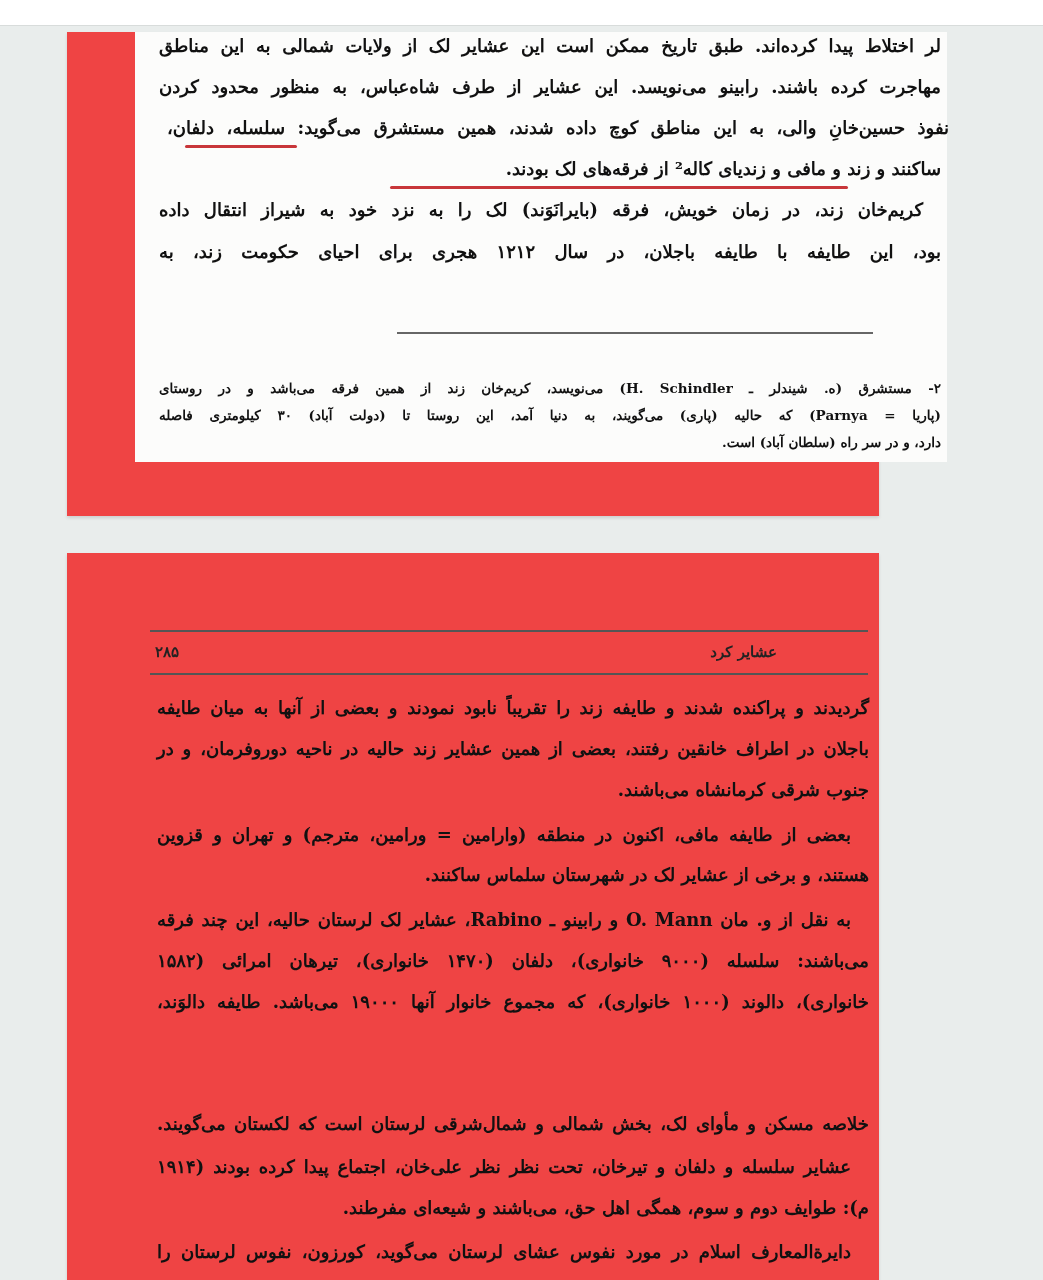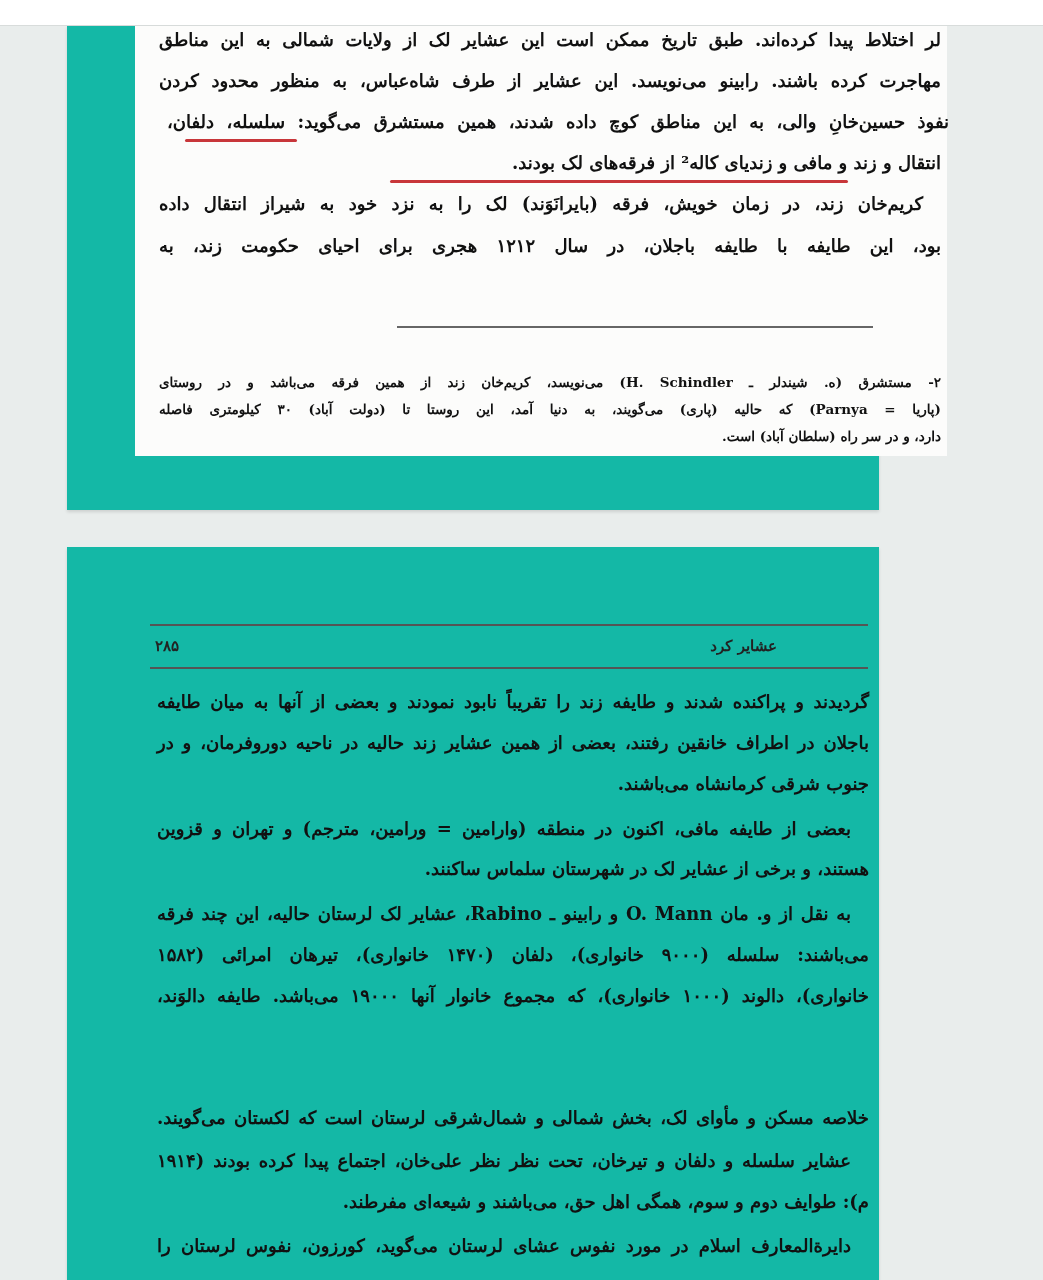--- a/index.html
+++ b/index.html
@@ -6,22 +6,23 @@
     body {
       width: 1043px; height: 1280px; position: relative; overflow: hidden;
       background: #e9edec;
       font-family: "DejaVu Serif", serif;
     }
     .top-strip {
       position: absolute; left: 0; top: 0; width: 1043px; height: 25px;
       background: #ffffff; border-bottom: 1px solid #d8dcdb;
     }
     .page {
-      position: absolute; left: 67px; width: 812px; background: #14b8a6;
+      position: absolute; left: 67px; width: 812px; background: #ef4444;
       box-shadow: 0 2px 3px rgba(0,0,0,0.12);
+      margin-top: 6px;
     }
     .page-1 { top: 26px; height: 484px; }
     .page-2 { top: 547px; height: 733px; }
     .scan-1 {
       position: absolute; left: 68px; top: 0; width: 812px; height: 430px;
       background: #fcfcfb;
     }
     .line {
       position: absolute; direction: rtl; text-align: justify; text-align-last: justify;
       white-space: nowrap; color: #111; font-weight: bold;
@@ -40,21 +41,21 @@
 
 <div class="top-strip"></div>
 
 <div class="page page-1">
   <div class="scan-1"></div>
 
   <div class="line" style="left:92px; top:2px; width:782px;">لر اختلاط پیدا کرده‌اند. طبق تاریخ ممکن است این عشایر لک از ولایات شمالی به این مناطق</div>
   <div class="line" style="left:92px; top:43px; width:782px;">مهاجرت کرده باشند. رابینو می‌نویسد. این عشایر از طرف شاه‌عباس، به منظور محدود کردن</div>
   <div class="line" style="left:100px; top:84px; width:782px;">نفوذ حسین‌خانِ والی، به این مناطق کوچ داده شدند، همین مستشرق می‌گوید: سلسله، دلفان،</div>
   <div class="red-underline" style="left:118px; top:113px; width:112px;"></div>
-  <div class="line last" style="left:92px; top:125px; width:782px;">انتقال و زند و مافی و زندیای کاله² از فرقه‌های لک بودند.</div>
+  <div class="line last" style="left:92px; top:125px; width:782px;">ساکنند و زند و مافی و زندیای کاله² از فرقه‌های لک بودند.</div>
   <div class="red-underline" style="left:323px; top:154px; width:458px;"></div>
   <div class="line indent" style="left:92px; top:166px; width:782px;">کریم‌خان زند، در زمان خویش، فرقه (بایرانَوَند) لک را به نزد خود به شیراز انتقال داده</div>
   <div class="line" style="left:92px; top:208px; width:782px;">بود، این طایفه با طایفه باجلان، در سال ۱۲۱۲ هجری برای احیای حکومت زند، به</div>
 
   <div class="rule thin" style="left:330px; top:300px; width:476px;"></div>
 
   <div class="line fn" style="left:92px; top:346px; width:782px;">۲- مستشرق (ه. شیندلر ـ H. Schindler) می‌نویسد، کریم‌خان زند از همین فرقه می‌باشد و در روستای</div>
   <div class="line fn" style="left:92px; top:373px; width:782px;">(پاریا = Parnya) که حالیه (پاری) می‌گویند، به دنیا آمد، این روستا تا (دولت آباد) ۳۰ کیلومتری فاصله</div>
   <div class="line fn last" style="left:92px; top:400px; width:782px;">دارد، و در سر راه (سلطان آباد) است.</div>
 </div>

